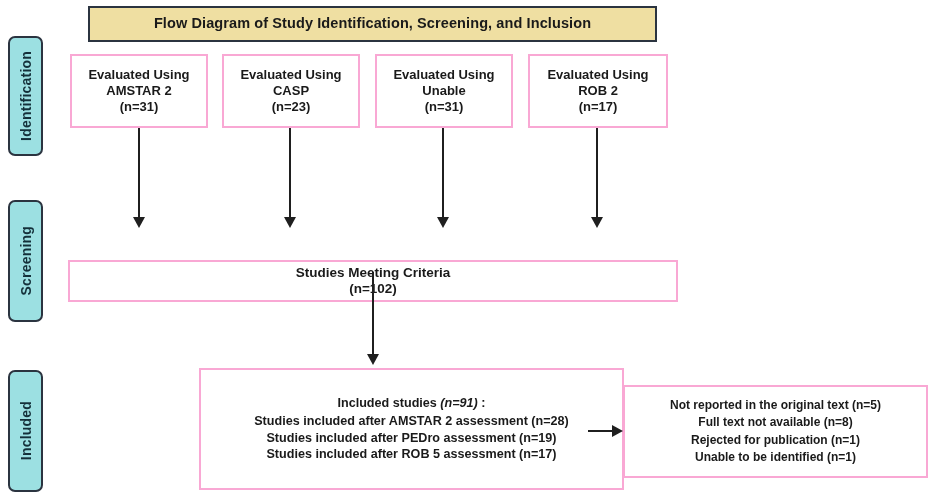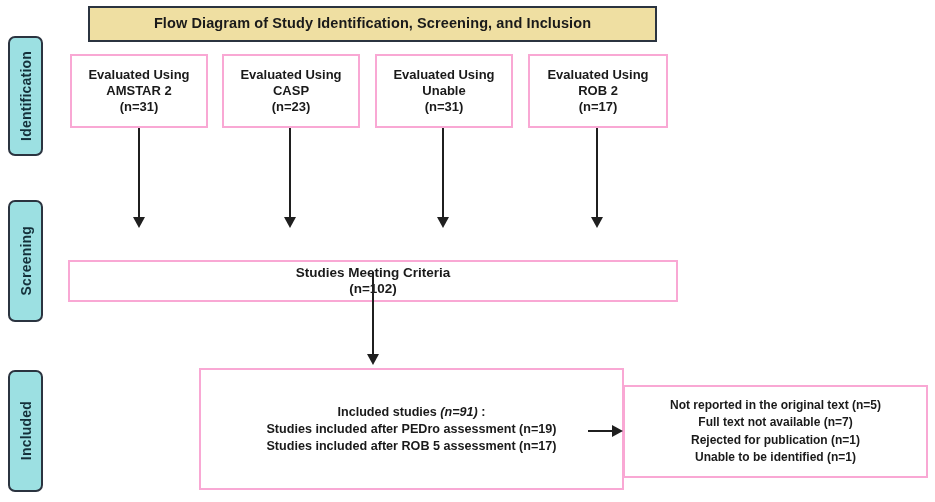--- a/index.html
+++ b/index.html
@@ -204,27 +204,28 @@
 
   <div class="vline" style="left:372px; top:272px; height:84px;"></div>
   <div class="arrow-down" style="left:367px; top:354px;"></div>
 
   <div id="included-box" class="box">
     <div class="line-head">
       <span>Included studies</span>
       <span class="ital">(n=91)</span>
       <span>:</span>
     </div>
+    <div>Studies included after AMSTAR 2 assessment  (n=28)</div>
     <div>Studies included after PEDro assessment  (n=19)</div>
     <div>Studies included after ROB 5 assessment  (n=17)</div>
   </div>
 
   <div class="hline" style="left:588px; top:430px; width:28px;"></div>
   <div class="arrow-right" style="left:612px; top:425px;"></div>
 
   <div id="exclusion-box" class="box">
     <div>Not reported in the original text  (n=5)</div>
-    <div>Full text not available  (n=7)</div>
+    <div>Full text not available  (n=8)</div>
     <div>Rejected for publication  (n=1)</div>
     <div>Unable to be identified  (n=1)</div>
   </div>
 
 </div>
 
 </body></html>

